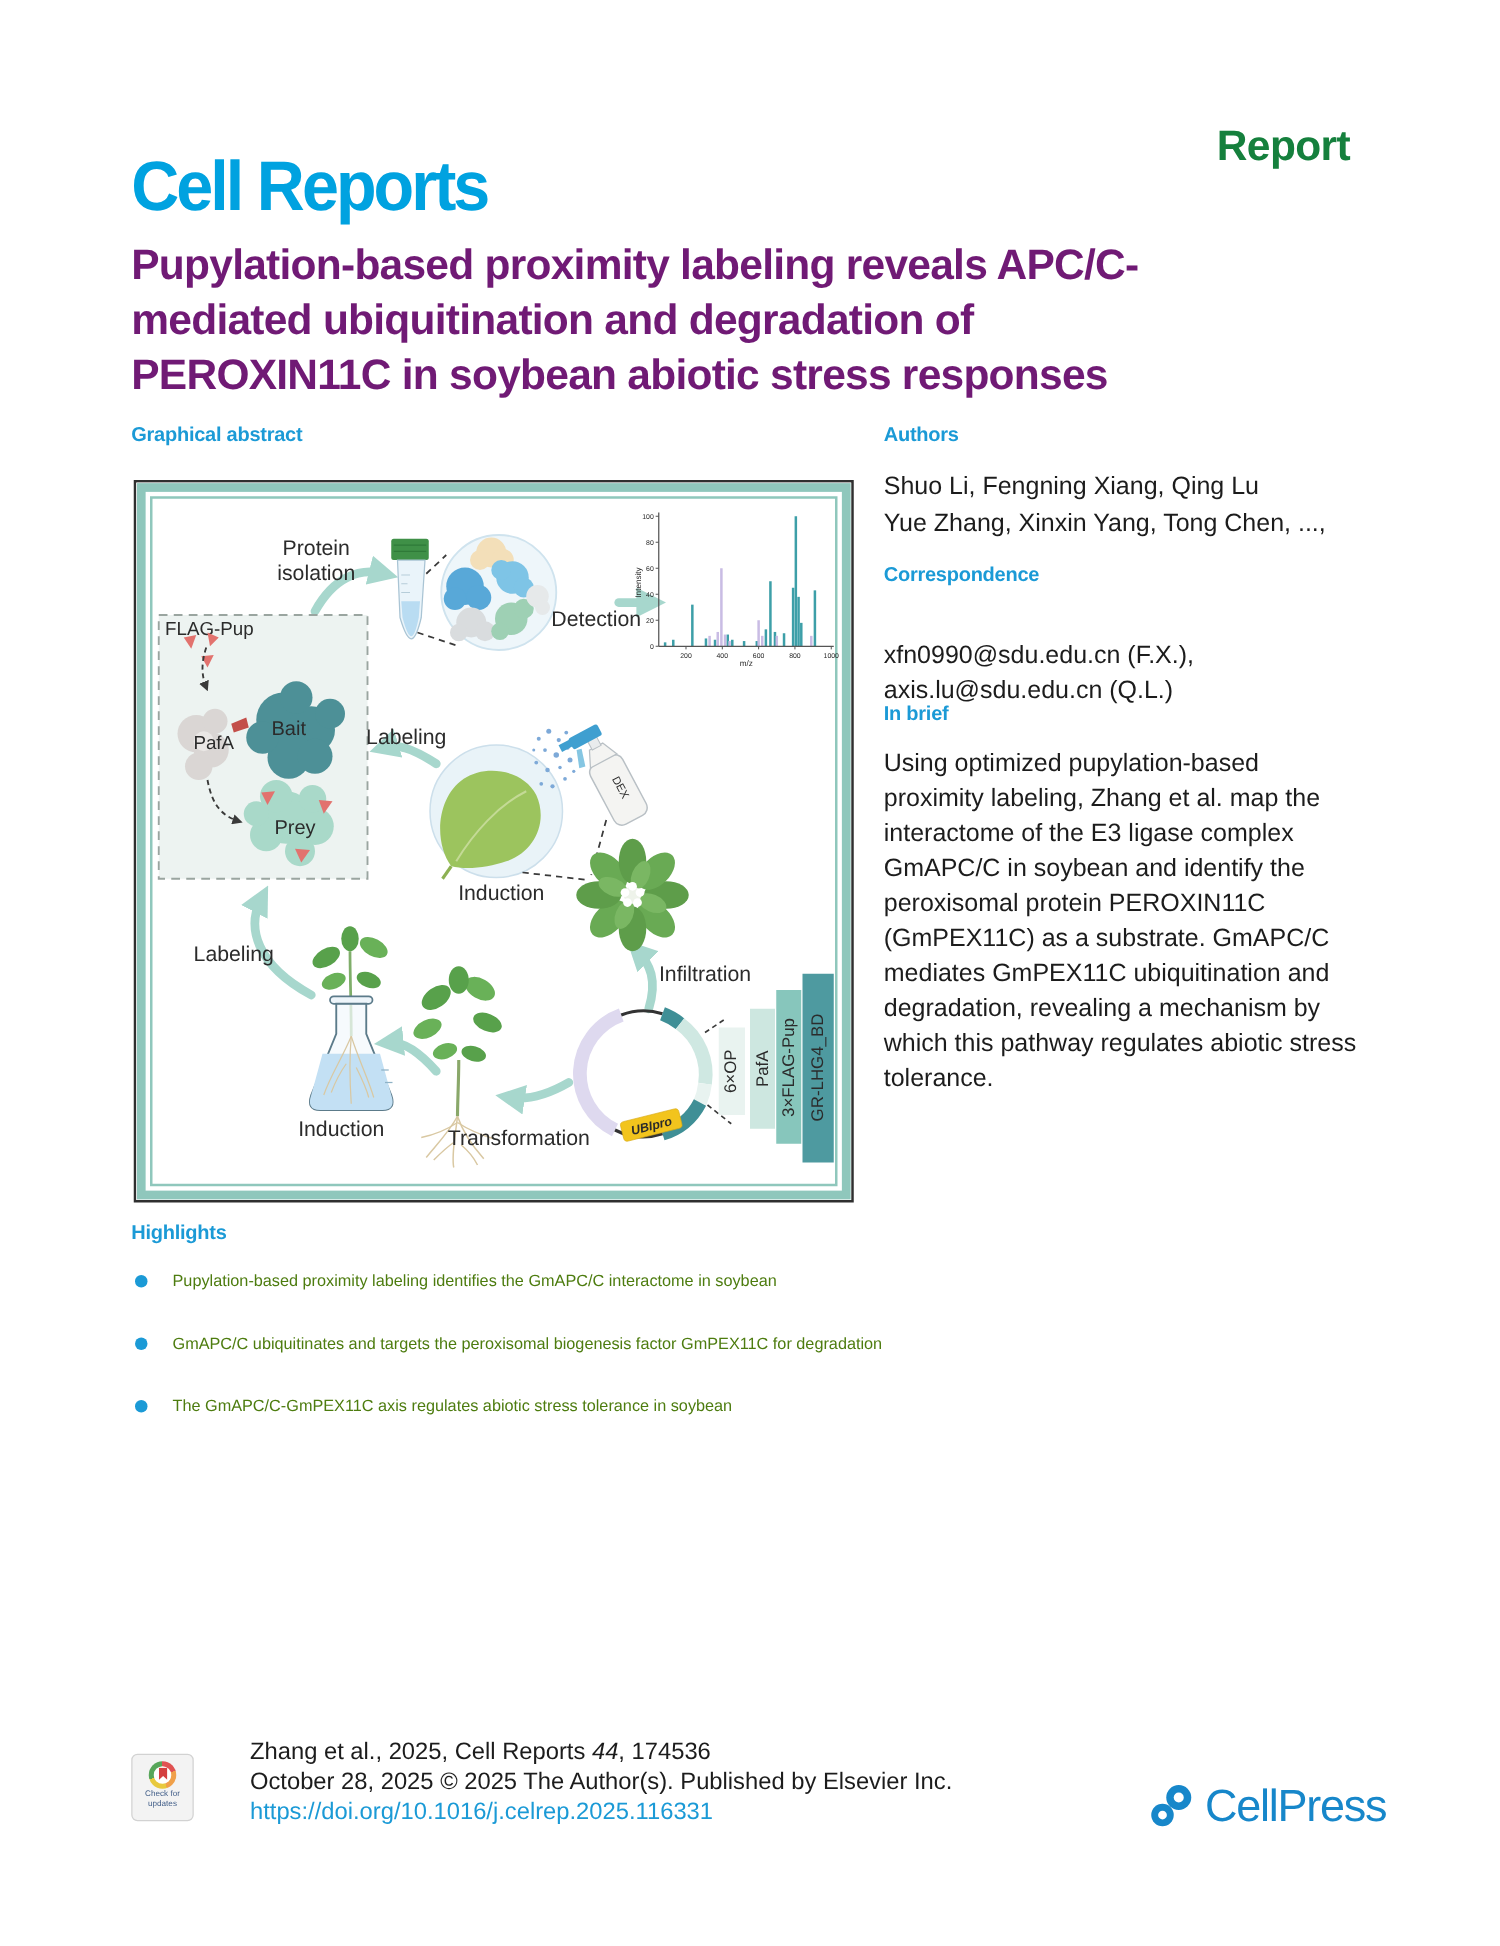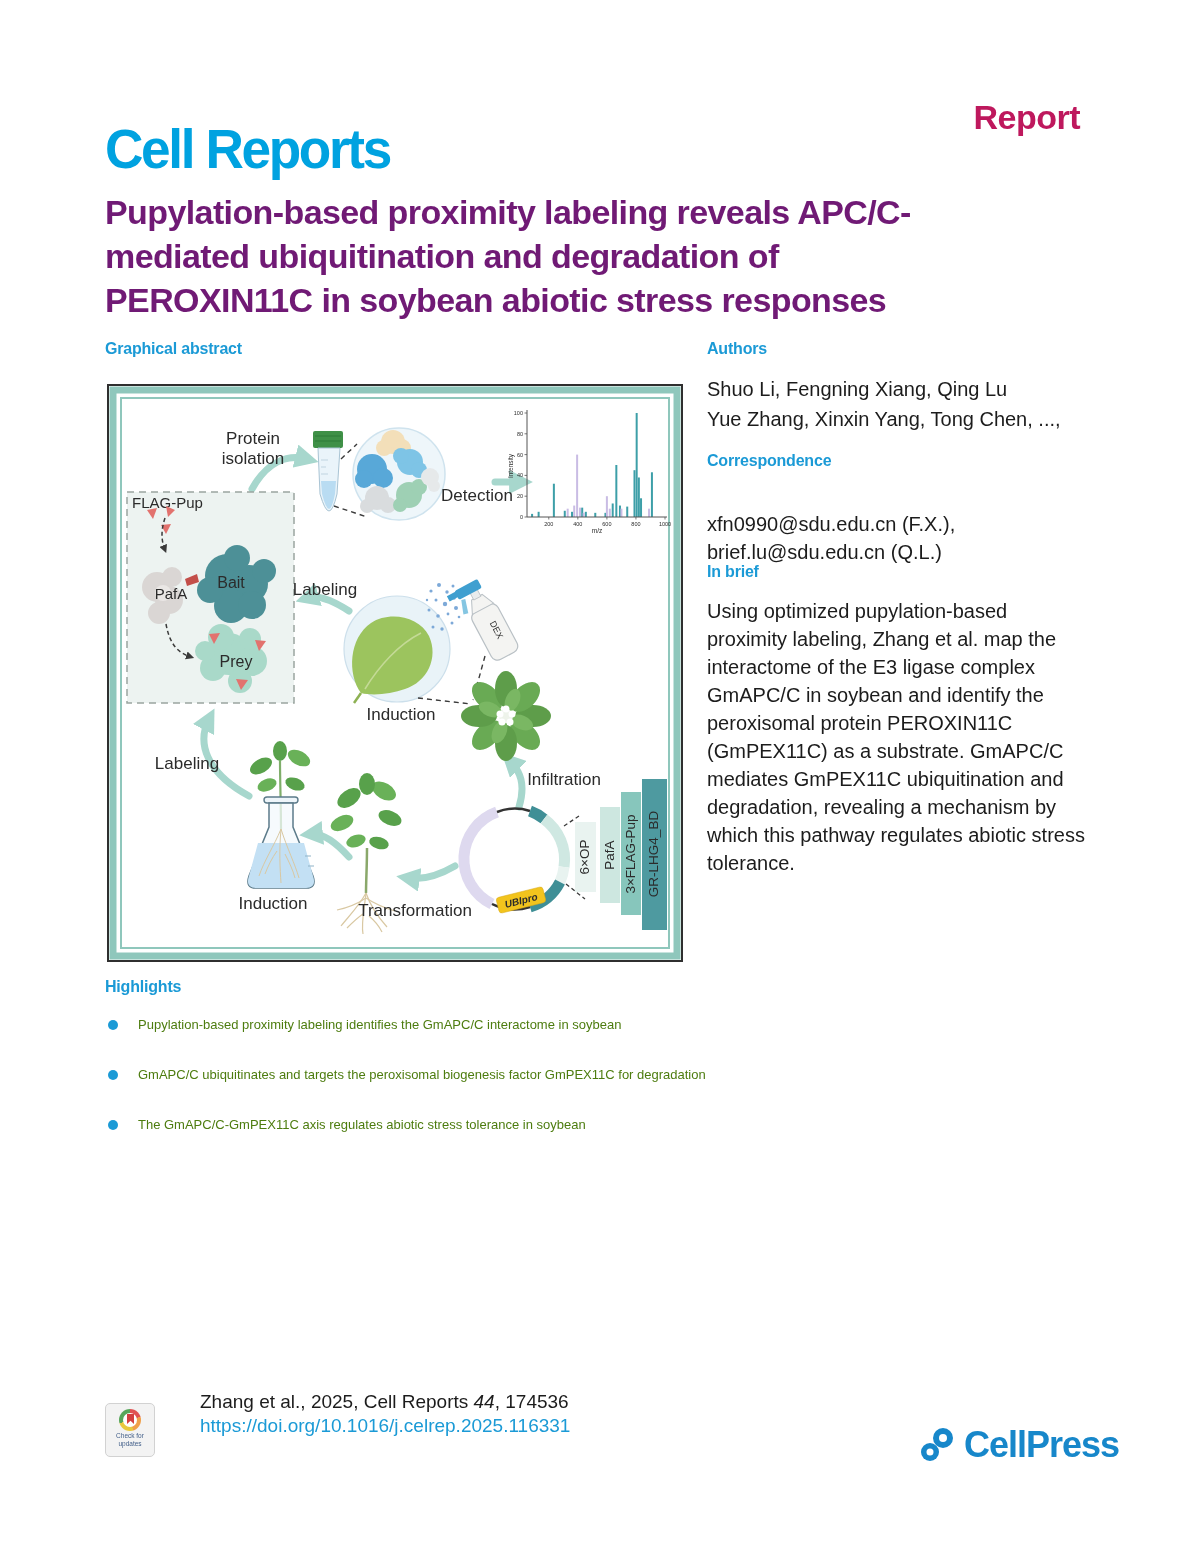--- a/index.html
+++ b/index.html
@@ -1,18 +1,18 @@
 <!DOCTYPE html>
 <html><head>
 <meta charset="utf-8">
 <style>
   html,body{margin:0;padding:0;background:#fff;}
   body{width:1200px;height:1557px;position:relative;font-family:"Liberation Sans",sans-serif;color:#1a1a1a;overflow:hidden;}
   .abs{position:absolute;}
-  .kicker{left:0;top:98px;width:1080px;text-align:right;font-size:34px;font-weight:bold;color:#be185d;letter-spacing:-0.5px;}
+  .kicker{left:0;top:98px;width:1080px;text-align:right;font-size:34px;font-weight:bold;color:#15803d;letter-spacing:-0.5px;}
   .journal{left:105px;top:116px;font-size:56px;font-weight:bold;color:#00a2e0;letter-spacing:-2.5px;transform:scaleX(.95);transform-origin:left;}
   .title{left:105px;top:190px;width:990px;font-size:34px;font-weight:bold;color:#701a75;line-height:44px;letter-spacing:-0.6px;}
   .h-blue{font-size:16px;font-weight:bold;color:#1b9ad6;letter-spacing:-0.2px;}
   .ga-head{left:105px;top:340px;}
   .authors-head{left:707px;top:340px;}
   .authors-names{left:707px;top:374px;font-size:20px;line-height:30px;color:#1c1c1c;}
   .corr-head{left:707px;top:452px;}
   .corr-text{left:707px;top:486px;font-size:20px;line-height:28px;color:#1c1c1c;margin-top:24px;}
   .brief-head{left:707px;top:563px;}
   .brief-text{left:707px;top:597px;width:378px;font-size:20px;line-height:28px;color:#1c1c1c;}
@@ -24,21 +24,21 @@
   .figure-box svg{position:absolute;left:0;top:0;}
   svg text{font-family:"Liberation Sans",sans-serif;fill:#2b2b2b;}
   .footer-cite{left:200px;top:1390px;font-size:19px;line-height:24px;color:#1c1c1c;}
   .footer-cite .doi{color:#1b9ad6;text-decoration:none;}
   .badge{left:105px;top:1403px;width:48px;height:52px;background:#f3f3f3;border:1px solid #d2d2d2;border-radius:5px;text-align:center;cursor:pointer;}
   .badge-ring{margin:5px auto 1px;width:22px;height:22px;border-radius:50%;background:conic-gradient(#e05252 0 20%,#f0a04a 20% 45%,#e8c93e 45% 70%,#57a65a 70% 100%);position:relative;}
   .badge-hole{position:absolute;left:4px;top:4px;width:14px;height:14px;border-radius:50%;background:#fff;}
   .badge-mark{position:absolute;left:8px;top:5px;width:7px;height:10px;background:#d43f3f;clip-path:polygon(0 0,100% 0,100% 100%,50% 68%,0 100%);}
   .badge-text{font-size:6.5px;line-height:7.5px;color:#44608a;}
   .cellpress{left:916px;top:1424px;display:flex;align-items:center;gap:6px;}
-  .cellpress span{font-size:36px;font-weight:bold;color:#1787ca;letter-spacing:-1px;}
+  .cellpress span{font-size:36px;font-weight:normal;color:#1787ca;letter-spacing:-1px;}
 </style>
 </head>
 <body>
 
 <div class="abs kicker">Report</div>
 <div class="abs journal">Cell Reports</div>
 
 <div class="abs title">
   <div>Pupylation-based proximity labeling reveals APC/C-</div>
   <div>mediated ubiquitination and degradation of</div>
@@ -49,21 +49,21 @@
 
 <div class="abs h-blue authors-head">Authors</div>
 <div class="abs authors-names">
   <div>Shuo Li, Fengning Xiang, Qing Lu</div>
   <div>Yue Zhang, Xinxin Yang, Tong Chen, ...,</div>
 </div>
 
 <div class="abs h-blue corr-head">Correspondence</div>
 <div class="abs corr-text">
   <div>xfn0990@sdu.edu.cn (F.X.),</div>
-  <div>brief.lu@sdu.edu.cn (Q.L.)</div>
+  <div>axis.lu@sdu.edu.cn (Q.L.)</div>
 </div>
 
 <div class="abs h-blue brief-head">In brief</div>
 <div class="abs brief-text">Using optimized pupylation-based proximity labeling, Zhang et al. map the interactome of the E3 ligase complex GmAPC/C in soybean and identify the peroxisomal protein PEROXIN11C (GmPEX11C) as a substrate. GmAPC/C mediates GmPEX11C ubiquitination and degradation, revealing a mechanism by which this pathway regulates abiotic stress tolerance.</div>
 
 <div class="abs h-blue hl-head">Highlights</div>
 <div class="abs hl-list">
   <div class="hl-item"><span class="dot"></span><span>Pupylation-based proximity labeling identifies the GmAPC/C interactome in soybean</span></div>
   <div class="hl-item"><span class="dot"></span><span>GmAPC/C ubiquitinates and targets the peroxisomal biogenesis factor GmPEX11C for degradation</span></div>
   <div class="hl-item"><span class="dot"></span><span>The GmAPC/C-GmPEX11C axis regulates abiotic stress tolerance in soybean</span></div>
@@ -402,20 +402,21 @@
     <div class="badge-hole"></div>
       <div class="badge-mark"></div>
   </div>
   <div class="badge-text">
     <span>Check for</span><br><span>updates</span>
   </div>
 </div>
 
 <div class="abs footer-cite">
   <div><span>Zhang et al., 2025, Cell Reports </span><i>44</i><span>, 174536</span></div>
+  <div>October 28, 2025 © 2025 The Author(s). Published by Elsevier Inc.</div>
   <div><a href="#" class="doi">https://doi.org/10.1016/j.celrep.2025.116331</a></div>
 </div>
 
 <div class="abs cellpress">
   <svg width="42" height="42" viewBox="0 0 42 42">
     <g fill="#1787ca">
       <circle cx="27" cy="14" r="10"></circle>
       <circle cx="14" cy="28" r="9"></circle>
     </g>
     <circle cx="27" cy="14" r="4" fill="#ffffff"></circle>

